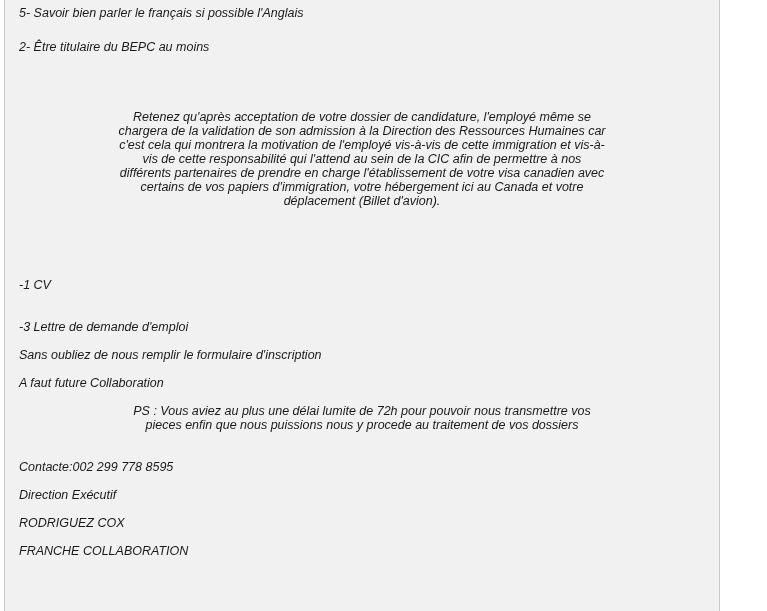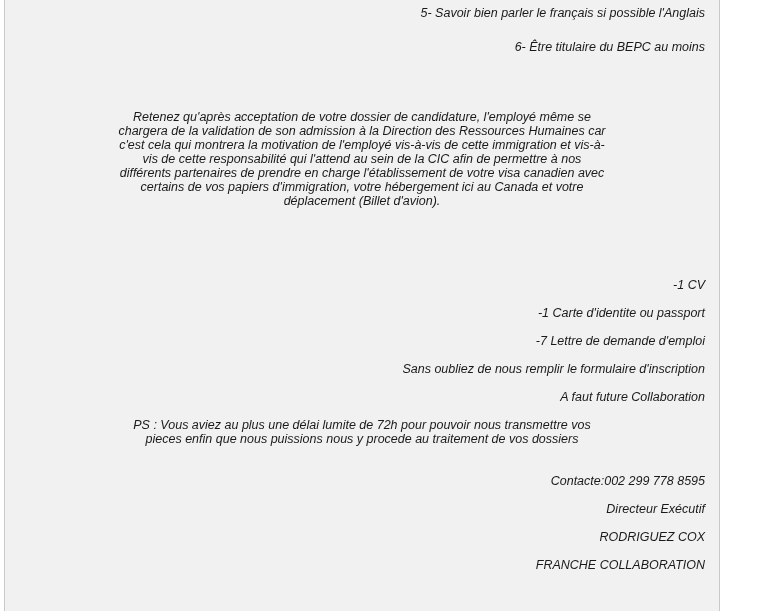--- a/index.html
+++ b/index.html
@@ -40,21 +40,21 @@
     box-sizing: border-box;
     padding: 6px 14px 0 14px;
     font-style: italic;
     font-size: 12.5px;
     line-height: 14px;
     color: #1a1a1a;
     text-align: center;
   }
   .para {
     margin: 0;
-    text-align: right;
+    text-align: left;
   }
   .spacer-sm { height: 14px; }
   .spacer-md { height: 20px; }
   .spacer-lg { height: 26px; }
   .block {
     margin: 16px auto;
     width: 492px;
     text-align: center;
   }
   .narrow {
@@ -78,44 +78,43 @@
 <div class="page">
   <div class="frame"></div>
   <div class="outer-right"></div>
 
   <div class="content">
 
     <p class="para">5- Savoir bien parler le français si possible l'Anglais</p>
 
     <div class="spacer-md"></div>
 
-    <p class="para">6- Être titulaire du BEPC au moins</p>
+    <p class="para">2- Être titulaire du BEPC au moins</p>
 
     <div class="spacer-lg"></div>
     <div class="spacer-sm"></div>
 
     <p class="block">Retenez qu'après acceptation de votre dossier de candidature, l'employé même se chargera de la validation de son admission à la Direction des Ressources Humaines car c'est cela qui montrera la motivation de l'employé vis-à-vis de cette immigration et vis-à-vis de cette responsabilité qui l'attend au sein de la CIC afin de permettre à nos différents partenaires de prendre en charge l'établissement de votre visa canadien avec certains de vos papiers d'immigration, votre hébergement ici au Canada et votre déplacement (Billet d'avion).</p>
 
     <div class="spacer-lg"></div>
 
 
     <div class="spacer-sm"></div>
 
 
     <div class="spacer-sm"></div>
 
     <p class="para">-1  CV</p>
 
     <div class="spacer-sm"></div>
 
-    <p class="para">-1  Carte d'identite ou passport</p>
 
     <div class="spacer-sm"></div>
 
-    <p class="para">-7  Lettre de demande d'emploi</p>
+    <p class="para">-3  Lettre de demande d'emploi</p>
 
     <div class="spacer-sm"></div>
 
     <p class="para">Sans oubliez de nous remplir le formulaire d'inscription</p>
 
     <div class="spacer-sm"></div>
 
     <p class="para">A faut future Collaboration</p>
 
     <div class="spacer-sm"></div>
@@ -124,21 +123,21 @@
 
     <div class="spacer-sm"></div>
 
 
     <div class="spacer-sm"></div>
 
     <p class="para">Contacte:002 299 778 8595</p>
 
     <div class="spacer-sm"></div>
 
-    <p class="para">Directeur Exécutif</p>
+    <p class="para">Direction Exécutif</p>
 
     <div class="spacer-sm"></div>
 
     <p class="para">RODRIGUEZ COX</p>
 
     <div class="spacer-sm"></div>
 
     <p class="para">FRANCHE COLLABORATION</p>
 
   </div>

